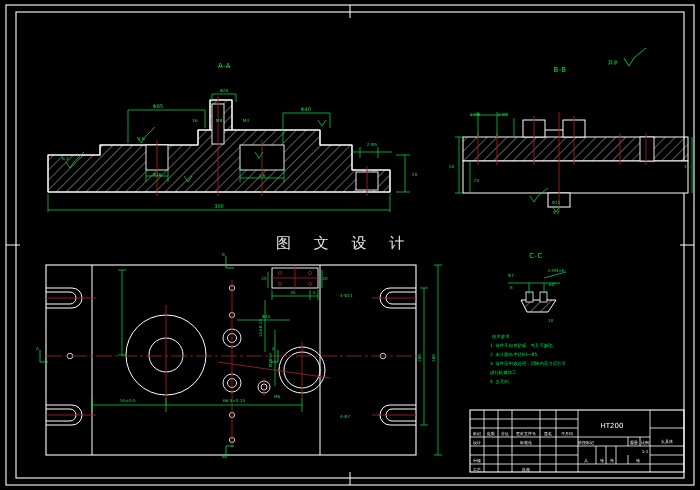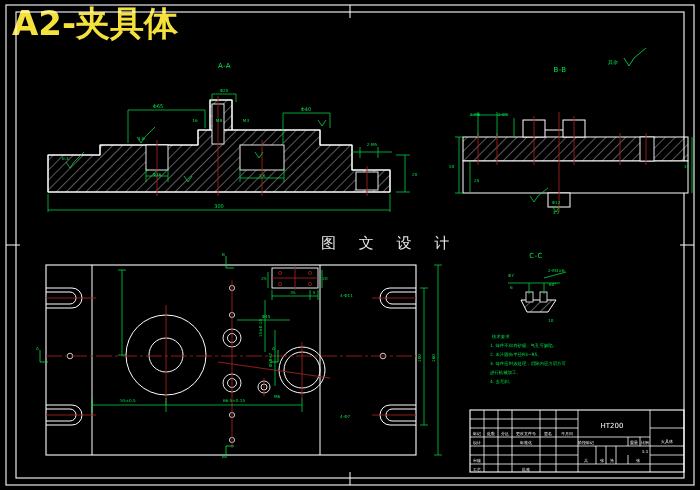--- a/index.html
+++ b/index.html
@@ -60,29 +60,27 @@
   }
   #watermark {
     position: absolute;
     left: 276px;
     top: 234px;
     font-family: "DejaVu Sans", sans-serif;
     font-size: 15px;
     color: #e8e8e8;
     letter-spacing: 9px;
     white-space: nowrap;
-    margin-left: 45px;
   }
 </style>
 </head>
 <body>
 
 <div id="stage">
 
-  <div id="title-main">A2-夹具体</div>
 
   <div id="watermark">图 文 设 计</div>
 
   <svg class="layer">
 
     <rect x="6" y="5" width="688" height="480" fill="none" stroke="#ffffff" stroke-width="1.1"></rect>
 
     <rect x="16" y="12" width="668" height="466" fill="none" stroke="#ffffff" stroke-width="1.1"></rect>
 
     <line x1="6" y1="245" x2="20" y2="245" stroke="#ffffff" stroke-width="1"></line>

